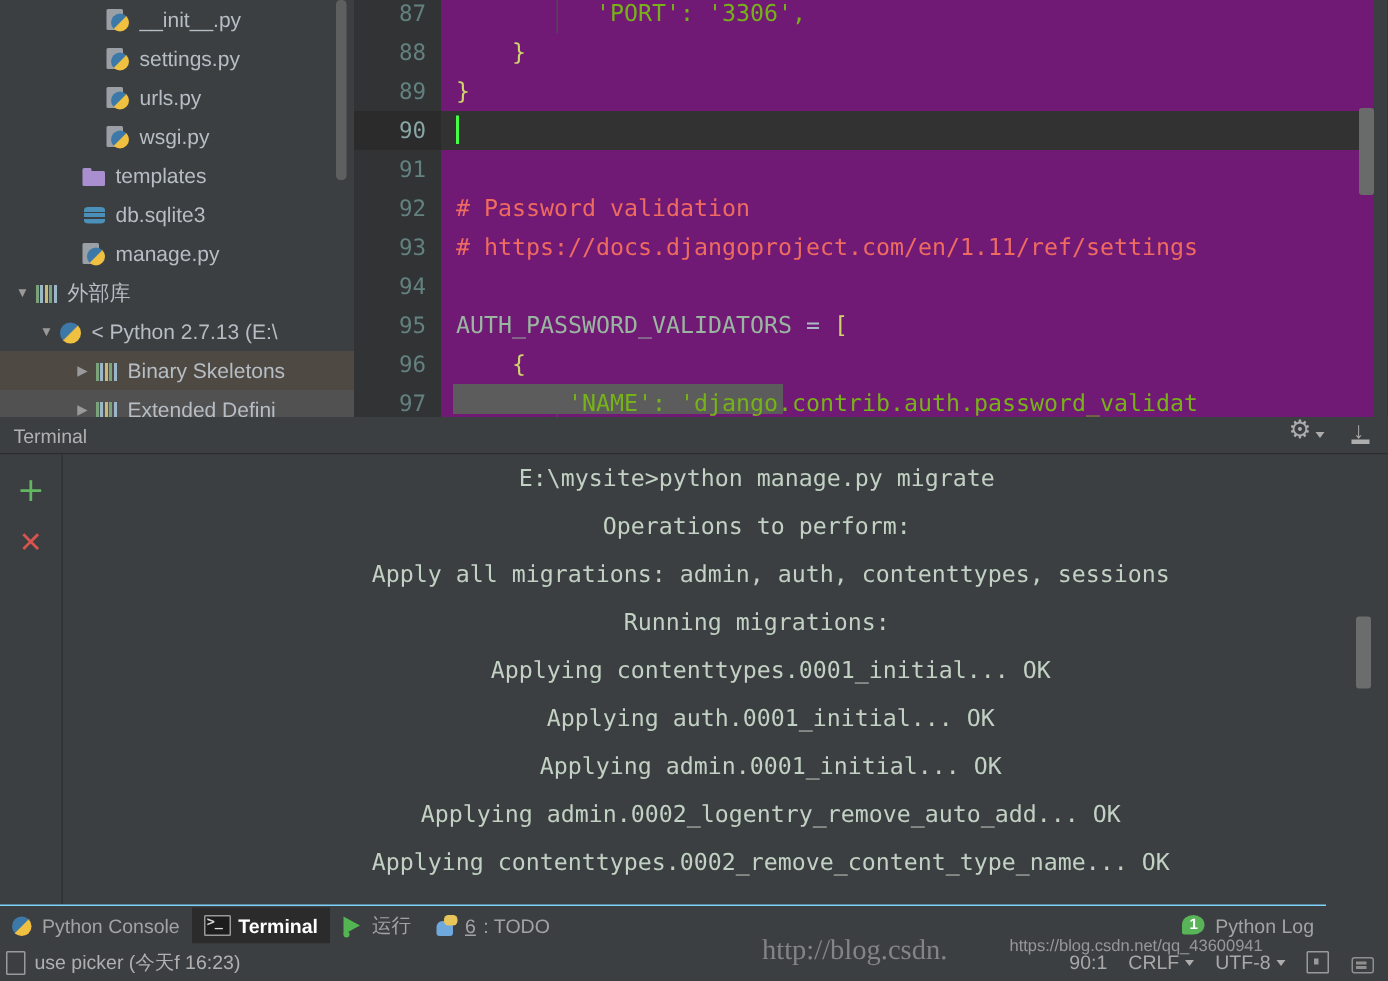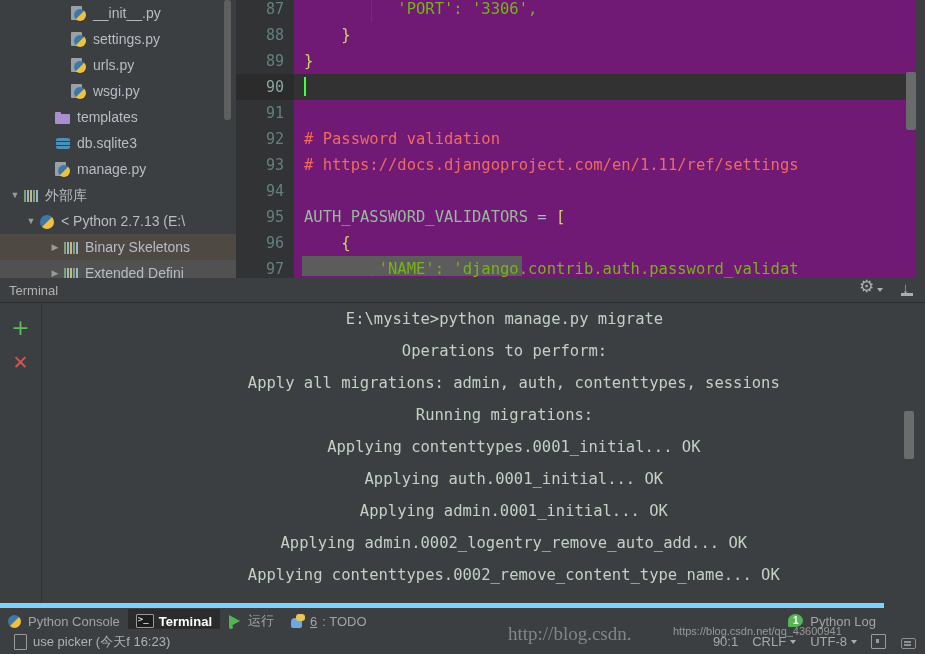--- a/index.html
+++ b/index.html
@@ -356,21 +356,21 @@
     border-radius: 2px;
   }
 
   
   .tool-tabbar {
     position: absolute;
     left: 0; top: 603px;
     width: 884px;
     height: 26px;
     background: #3c3f41;
-    border-top: 5px solid #7dd3fc;
+    border-top: 1px solid #7dd3fc;
     display: flex;
     align-items: center;
   }
   .tool-tab {
     height: 24px;
     display: flex;
     align-items: center;
     gap: 5px;
     padding: 0 8px;
     font-size: 13px;
@@ -474,21 +474,21 @@
     position: absolute;
     left: 0; top: 629px;
     width: 925px;
     height: 25px;
     background: #3c3f41;
     display: flex;
     align-items: center;
     font-size: 13px;
     color: #b0b0b0;
   }
-  .sb-left { display: flex; align-items: center; gap: 6px; padding-left: 4px; margin-left: 10px; }
+  .sb-left { display: flex; align-items: center; gap: 6px; padding-left: 4px; }
   .sb-icon-doc {
     width: 11px; height: 14px;
     border: 1px solid #9a9a9a;
     border-radius: 1px;
     display: inline-block;
   }
   .sb-right {
     margin-left: auto;
     display: flex;
     align-items: center;

